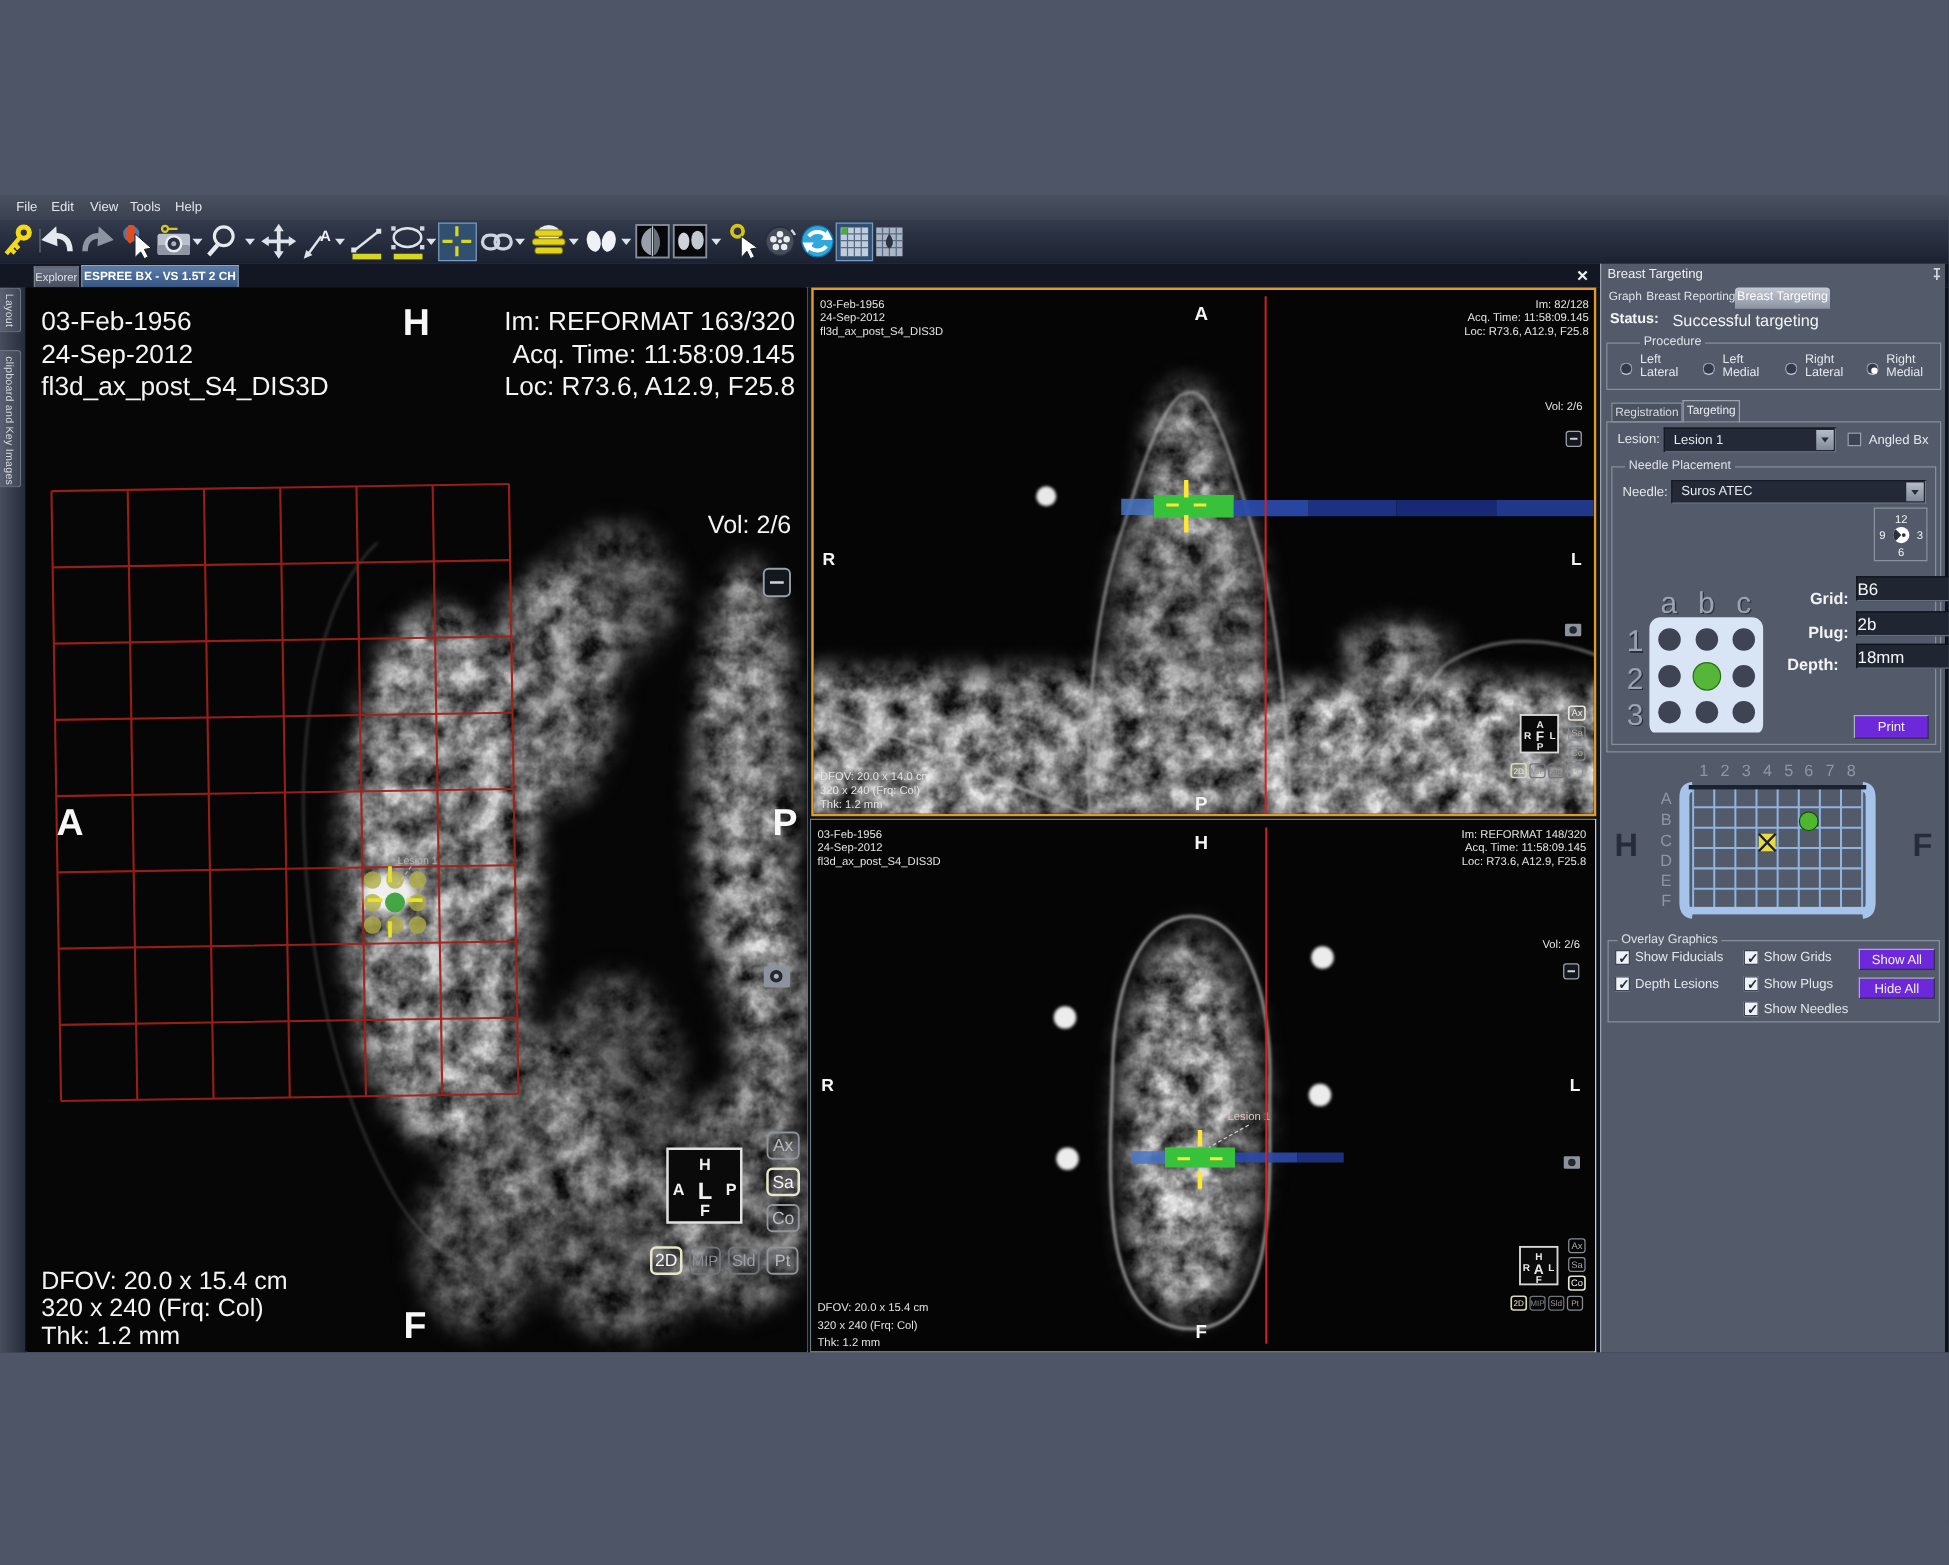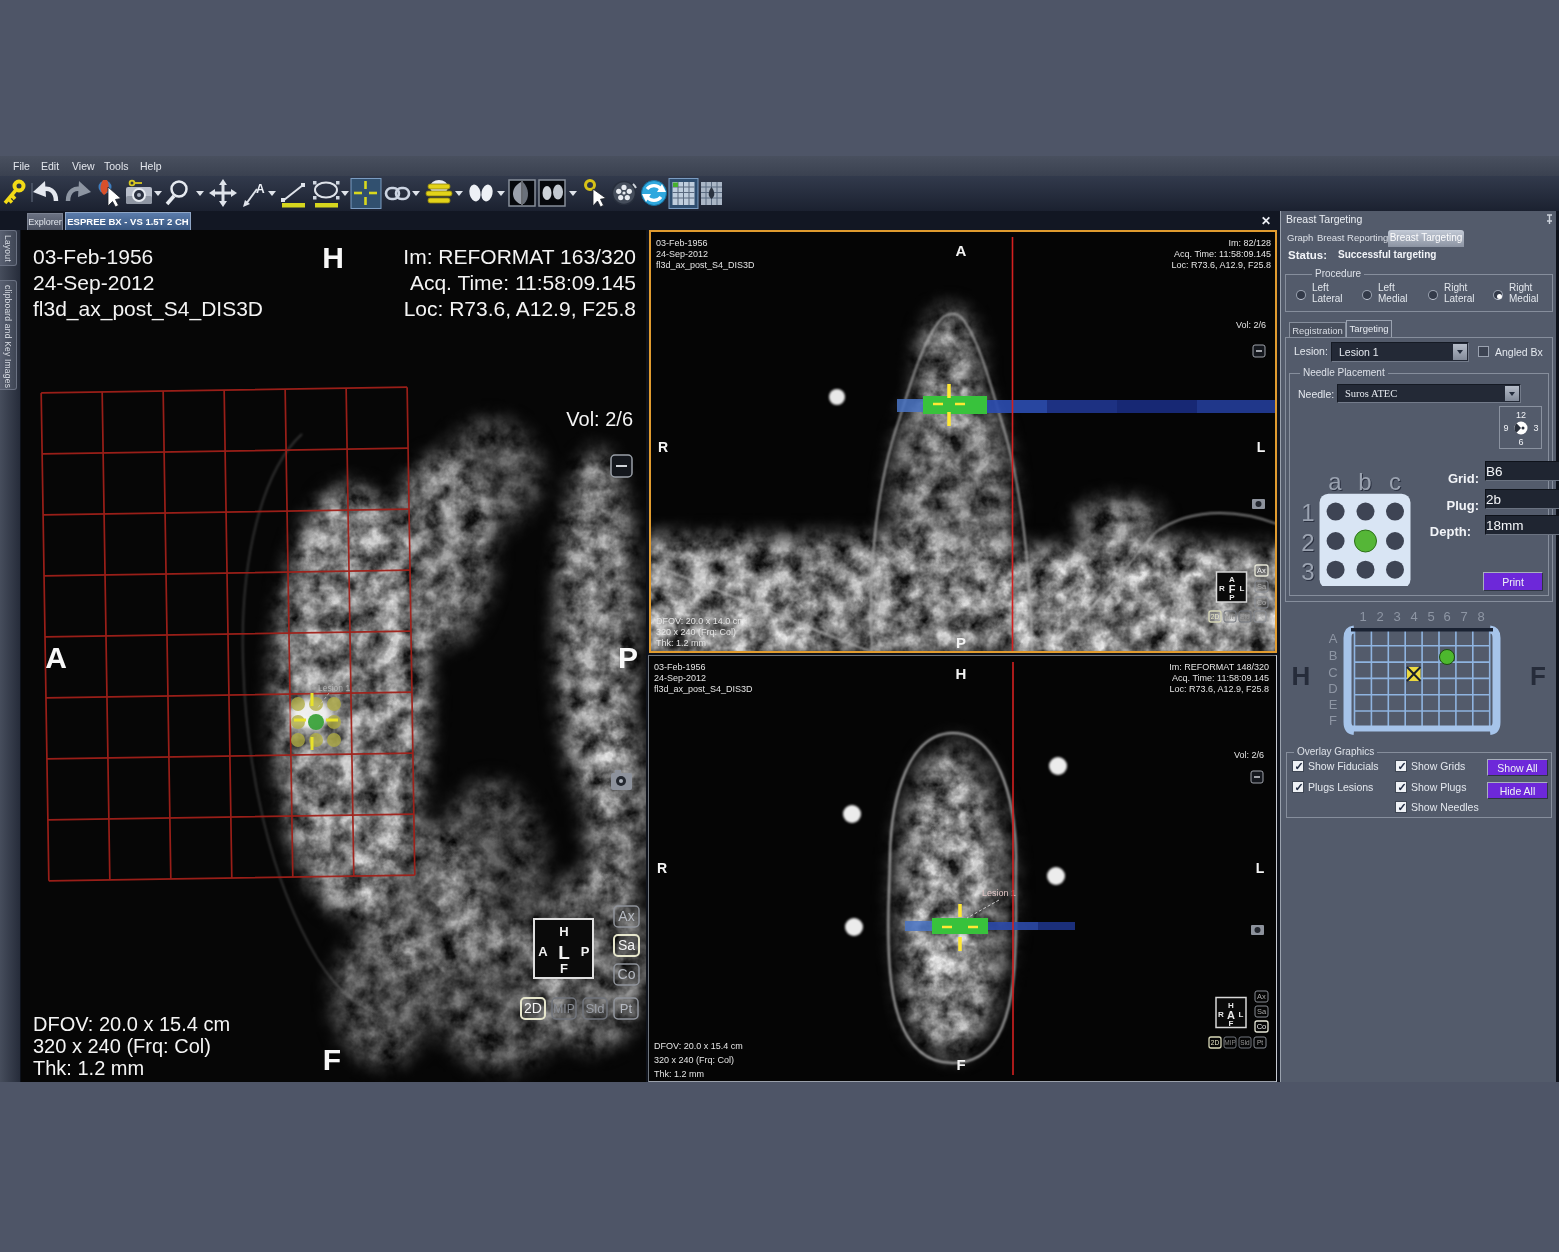--- a/index.html
+++ b/index.html
@@ -500,42 +500,42 @@
   </div>
   <div id="dock" class="abs">
     <div class="abs" style="left:5px;top:2px;font-size:10.5px;color:#eceff4;">Breast Targeting</div>
     <svg class="abs" width="10" height="13" style="left:264px;top:2px">
         <path d="M2 2 h5 M4.5 2 v6 M2 8 h5 M4.5 8 v3" stroke="#cfd5de" stroke-width="1.4" fill="none"></path>
       </svg>
     <div class="abs" style="left:6px;top:21px;font-size:9.5px;color:#dde1e8;">Graph</div>
     <div class="abs" style="left:36px;top:21px;font-size:9.5px;color:#dde1e8;">Breast Reporting</div>
     <div class="abs" style="left:107px;top:19px;width:76px;height:17px;background:linear-gradient(#c3cad6,#8b93a2);border-radius:3px 3px 0 0;color:#fdfdfe;font-size:10px;text-align:center;line-height:16px;">Breast Targeting</div>
     <div class="abs" style="left:7px;top:38px;font-size:11.5px;font-weight:bold;color:#f2f4f8;">Status:</div>
-    <div class="abs" style="left:57px;top:38px;font-size:10px;font-weight:bold;color:#f2f4f8;">Successful targeting</div>
+    <div class="abs" style="left:57px;top:38px;font-size:13px;font-weight:normal;color:#f2f4f8;">Successful targeting</div>
     <div class="abs gb" style="left:4px;top:63px;width:268px;height:38px;"></div>
     <div class="abs gbl" style="left:11px;top:57px;margin-left:20px;">Procedure</div>
     <div class="abs rad" style="left:15px;top:79px;"></div>
     <div class="abs lbl2" style="left:31px;top:72px;">Left<br>Lateral</div>
     <div class="abs rad" style="left:81px;top:79px;"></div>
     <div class="abs lbl2" style="left:97px;top:72px;">Left<br>Medial</div>
     <div class="abs rad" style="left:147px;top:79px;"></div>
     <div class="abs lbl2" style="left:163px;top:72px;">Right<br>Lateral</div>
     <div class="abs rad radon" style="left:212px;top:79px;"></div>
     <div class="abs lbl2" style="left:228px;top:72px;">Right<br>Medial</div>
     <div class="abs" style="left:8px;top:111px;width:57px;height:16px;background:#4a515f;border:1px solid #868e9c;color:#d8dce4;text-align:center;line-height:15px;font-size:9.5px;">Registration</div>
     <div class="abs" style="left:65px;top:109px;width:46px;height:18px;background:#535b6b;border:1px solid #9aa2b0;border-bottom:none;color:#e8ecf2;text-align:center;line-height:16px;font-size:9.5px;">Targeting</div>
     <div class="abs gb" style="left:4px;top:126px;width:268px;height:265px;"></div>
     <div class="abs" style="left:13px;top:134px;color:#e4e8ee;">Lesion:</div>
     <div class="abs dd" style="left:50px;top:131px;width:138px;height:20px;line-height:18px;padding-left:7px;">Lesion 1<span class="ddbtn"></span></div>
     <div class="abs" style="left:197px;top:135px;width:11px;height:11px;background:#3c4352;border:1px solid #9aa2b0;"></div>
     <div class="abs" style="left:214px;top:135px;color:#e4e8ee;">Angled Bx</div>
     <div class="abs gb" style="left:8px;top:162px;width:260px;height:223px;"></div>
     <div class="abs gbl" style="left:19px;top:156px;">Needle Placement</div>
     <div class="abs" style="left:17px;top:177px;color:#e4e8ee;">Needle:</div>
-    <div class="abs dd" style="left:56px;top:173px;width:184px;height:19px;line-height:17px;padding-left:7px;font-family:Liberation Serif, serif;">Suros ATEC<span class="ddbtn"></span></div>
+    <div class="abs dd" style="left:56px;top:173px;width:204px;height:19px;line-height:17px;padding-left:7px;">Suros ATEC<span class="ddbtn"></span></div>
     <div class="abs" style="left:218px;top:195px;width:43px;height:43px;border:1px solid #8a92a0;">
       <svg width="41" height="41">
           <g font-family="Liberation Sans" font-size="9" fill="#f0f2f6" text-anchor="middle">
             <text x="21" y="11">12</text>
             <text x="6" y="24">9</text>
             <text x="36" y="24">3</text>
             <text x="21" y="38">6</text>
           </g>
           <circle cx="21" cy="21" r="6.5" fill="#fff"></circle>
           <path d="M21 21 L16.5 16.3 A6.5 6.5 0 0 0 16.5 25.7 Z" fill="#2a303c"></path>
@@ -602,21 +602,21 @@
       <rect x="70" y="23" width="142" height="3.5" fill="#1a2232"></rect>
       <rect x="126" y="62" width="13.5" height="14" fill="#ecd93f"></rect>
       <path d="M126 62 L139.5 76 M139.5 62 L126 76" stroke="#1a202c" stroke-width="2"></path>
       <circle cx="166" cy="52" r="7.5" fill="#4db82e" stroke="#1c4a10"></circle>
     </svg>
     <div class="abs gb" style="left:5px;top:541px;width:266px;height:66px;"></div>
     <div class="abs gbl" style="left:13px;top:535px;">Overlay Graphics</div>
     <div class="abs cb" style="left:11px;top:549px;"></div>
     <div class="abs" style="left:27px;top:549px;color:#e4e8ee;">Show Fiducials</div>
     <div class="abs cb" style="left:11px;top:570px;"></div>
-    <div class="abs" style="left:27px;top:570px;color:#e4e8ee;">Plugs Lesions</div>
+    <div class="abs" style="left:27px;top:570px;color:#e4e8ee;">Depth Lesions</div>
     <div class="abs cb" style="left:114px;top:549px;"></div>
     <div class="abs" style="left:130px;top:549px;color:#e4e8ee;">Show Grids</div>
     <div class="abs cb" style="left:114px;top:570px;"></div>
     <div class="abs" style="left:130px;top:570px;color:#e4e8ee;">Show Plugs</div>
     <div class="abs cb" style="left:114px;top:590px;"></div>
     <div class="abs" style="left:130px;top:590px;color:#e4e8ee;">Show Needles</div>
     <div class="abs btn" style="left:206px;top:548px;width:61px;height:17px;line-height:16px;">Show All</div>
     <div class="abs btn" style="left:206px;top:571px;width:61px;height:17px;line-height:16px;">Hide All</div>
   </div>
 </div>

